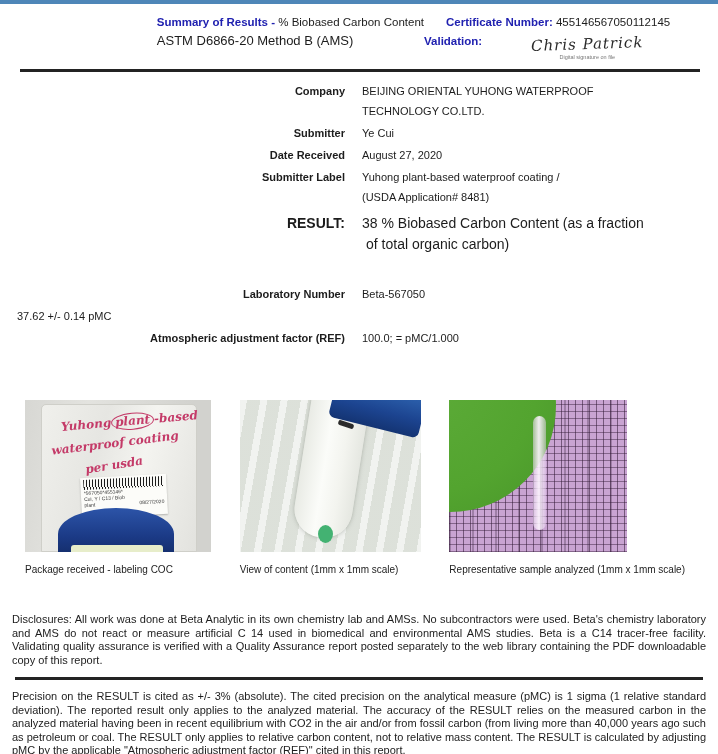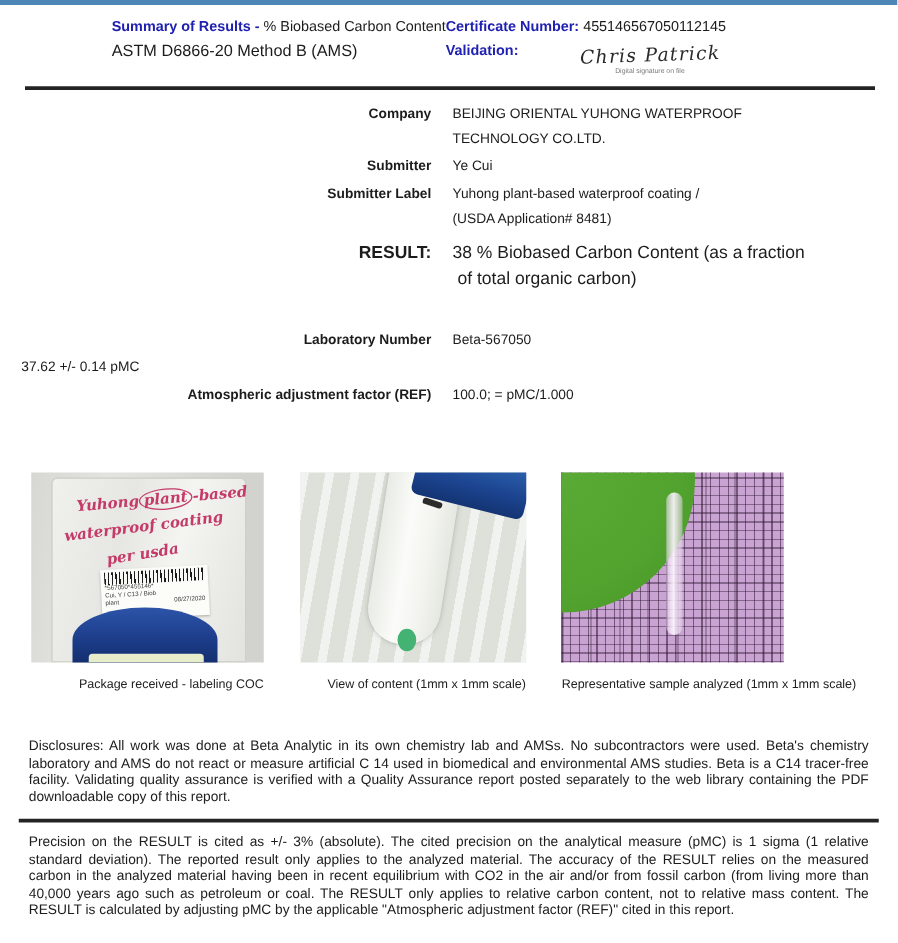--- a/index.html
+++ b/index.html
@@ -2,27 +2,27 @@
 <html><head>
 <meta charset="utf-8">
 <style>
   * { margin:0; padding:0; box-sizing:border-box; }
   html,body { background:#ffffff; }
   body { width:718px; height:754px; font-family:"Liberation Sans", sans-serif; color:#1c1c1c; position:relative; overflow:hidden; }
 
   .top-bar { height:4px; background:#4e86b8; width:100%; }
 
   
-  .header { display:flex; justify-content:center; padding:12px 16px 0 22px; }
+  .header { display:flex; justify-content:flex-end; padding:12px 16px 0 22px; }
   .hdr-left .line1 { font-size:11.5px; }
   .hdr-left .line1 b { color:#2021b0; }
   .hdr-left .line2 { font-size:13px; margin-top:5px; }
   .hdr-right { width:278px; }
   .cert-row { font-size:11.5px; }
-  .cert-row b { color:#2021b0; }
+  .cert-row b { color:#2021b0;margin-left:22px; }
   .valid-row { display:flex; align-items:flex-start; margin-top:7px;gap:23px; }
   .valid-row b { color:#2021b0; font-size:11.5px; }
   .sig-block { margin-left:26px; text-align:center; }
   .sig-name { font-family:"DejaVu Serif", serif; font-style:italic; font-size:15px; color:#2a2a2a; transform:rotate(-2deg); letter-spacing:1px; }
   .sig-note { font-size:5.5px; color:#777; margin-top:1px; }
 
   .rule { height:3px; background:#232323; margin:9px 18px 0 20px; }
 
   
   .fields { margin-top:9px; }
@@ -32,21 +32,21 @@
   .frow.result { margin-top:6px; }
   .frow.result .flabel { font-size:14px; }
   .frow.result .fvalue { font-size:14px; line-height:21px; }
   .frow.result .fvalue .l2 { padding-left:4px; }
   .spacer-28 { height:27px; }
 
   
   .photos { display:flex; justify-content:space-between; padding:0 33px 0 25px; margin-top:52px; }
   .figure { display:flex; flex-direction:column; }
   .photo { height:152px; position:relative; overflow:hidden; }
-  .caption { font-size:10px; line-height:13px; text-align:right; margin-top:11px; color:#222; }
+  .caption { font-size:10px; line-height:13px; text-align:left; margin-top:11px; color:#222; }
 
   
   .photo.p1 { width:186px; background:linear-gradient(100deg,#d7d7d3,#e3e3df 30%,#d2d2ce 80%); }
   .bag { position:absolute; left:16px; top:4px; right:14px; bottom:0;
          background:linear-gradient(105deg,#f0f0ec 0%,#e6e6e2 35%,#f4f4f0 60%,#e2e2de 100%);
          border-radius:5px 5px 0 0; border:1px solid #cfcfc9; }
   .hw { position:absolute; color:#c43a68; font-family:"DejaVu Serif", serif; font-style:italic; font-size:12px; white-space:nowrap; font-weight:bold; }
   .hw1 { left:36px; top:14px; transform:rotate(-5deg); }
   .hw2 { left:26px; top:36px; transform:rotate(-7deg); }
   .hw3 { left:60px; top:58px; transform:rotate(-9deg); }
@@ -77,21 +77,21 @@
       background-image:
         repeating-linear-gradient(90deg, rgba(48,24,52,.55) 0 1px, transparent 1px 7px),
         repeating-linear-gradient(0deg, rgba(48,24,52,.45) 0 1px, transparent 1px 7px),
         repeating-linear-gradient(90deg, rgba(30,12,34,.25) 0 2px, transparent 2px 23px); }
   .green-circle { position:absolute; left:-105px; top:-100px; width:212px; height:212px; border-radius:50%;
                   background:radial-gradient(circle at 40% 40%, #5cab38 0%, #53a42f 60%, #49962a 100%); }
   .rod { position:absolute; left:84px; top:16px; width:13px; height:114px; border-radius:7px;
          background:linear-gradient(90deg, rgba(233,213,240,.55) 0%, rgba(252,244,253,.92) 45%, rgba(229,208,238,.5) 100%); }
 
   
-  .para { font-size:11px; line-height:13.5px; text-align:justify; padding:0 23px; color:#1c1c1c; }
+  .para { font-size:11px; line-height:13.5px; text-align:justify; padding:0 12px; color:#1c1c1c; }
   .disclosures { margin-top:37px; }
   .rule2 { height:3px; background:#232323; margin:10px 15px 0 15px; }
   .precision { margin-top:10px; }
 </style>
 </head>
 <body>
 
 <div class="top-bar"></div>
 
 <div class="header">
@@ -117,20 +117,24 @@
   <div class="frow">
     <div class="flabel">Company</div>
     <div class="fvalue">
       <div>BEIJING ORIENTAL YUHONG WATERPROOF</div>
       <div>TECHNOLOGY CO.LTD.</div>
     </div>
   </div>
   <div class="frow">
     <div class="flabel">Submitter</div>
     <div class="fvalue">Ye Cui</div>
+  </div>
+  <div class="frow">
+    <div class="flabel">Date Received</div>
+    <div class="fvalue">August 27, 2020</div>
   </div>
   <div class="frow">
     <div class="flabel">Submitter Label</div>
     <div class="fvalue">
       <div>Yuhong plant-based waterproof coating /</div>
       <div>(USDA Application# 8481)</div>
     </div>
   </div>
 
   <div class="frow result">

